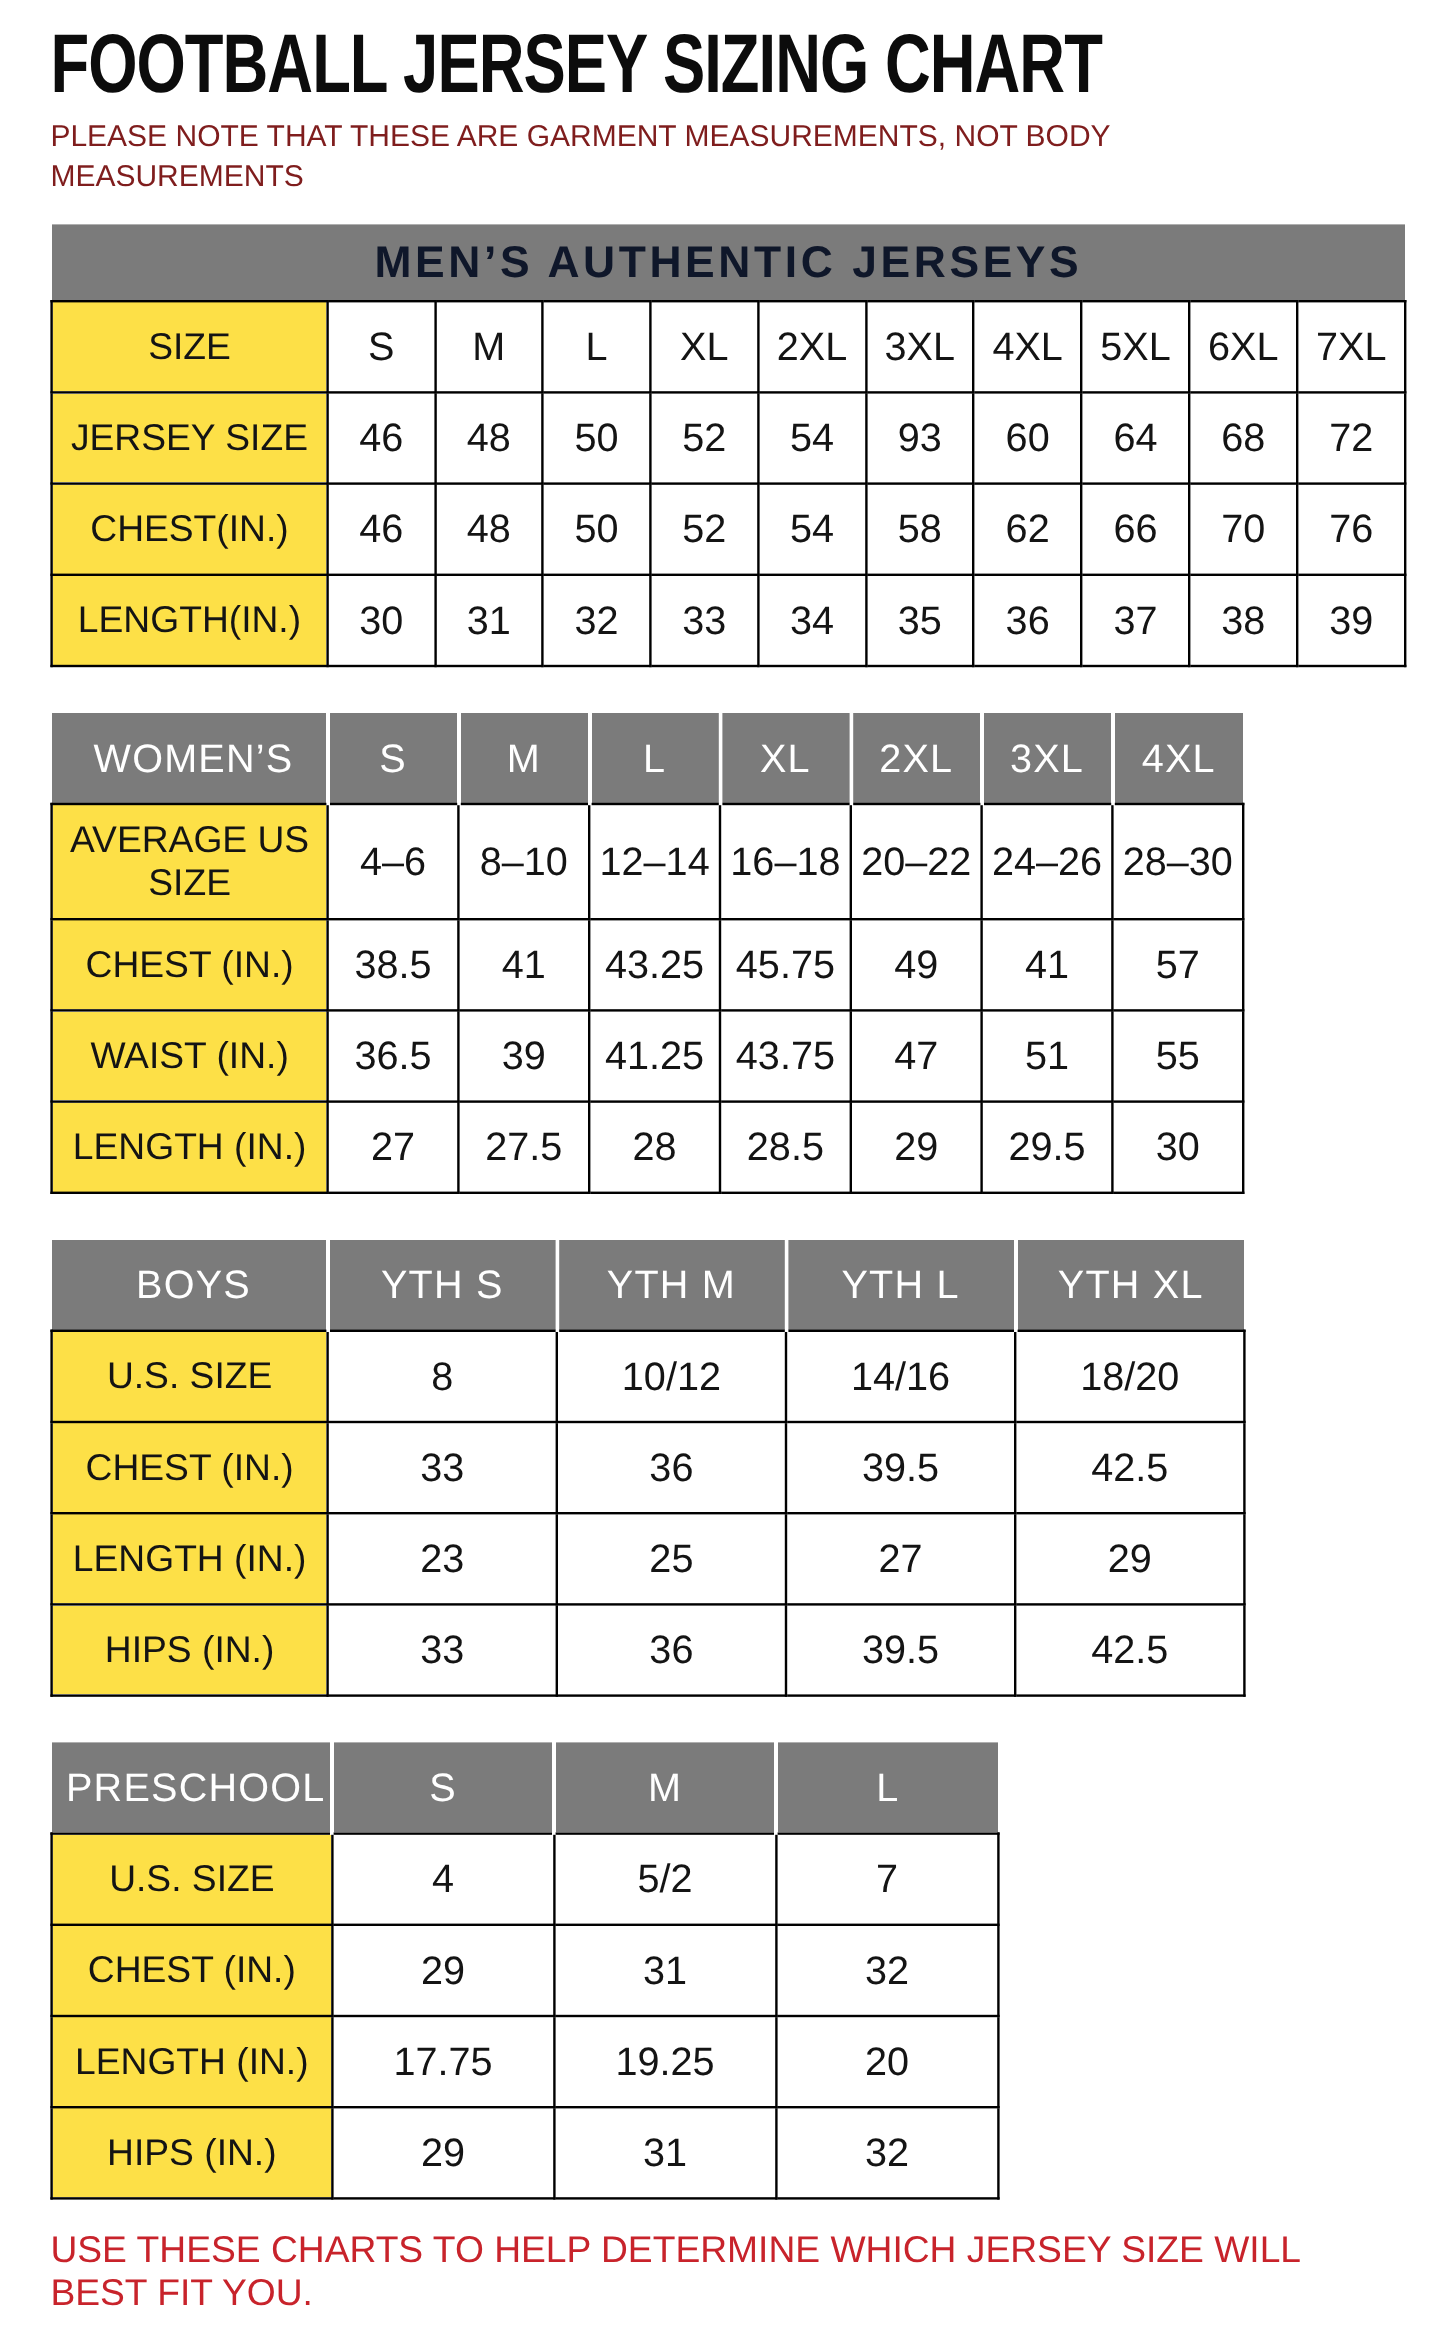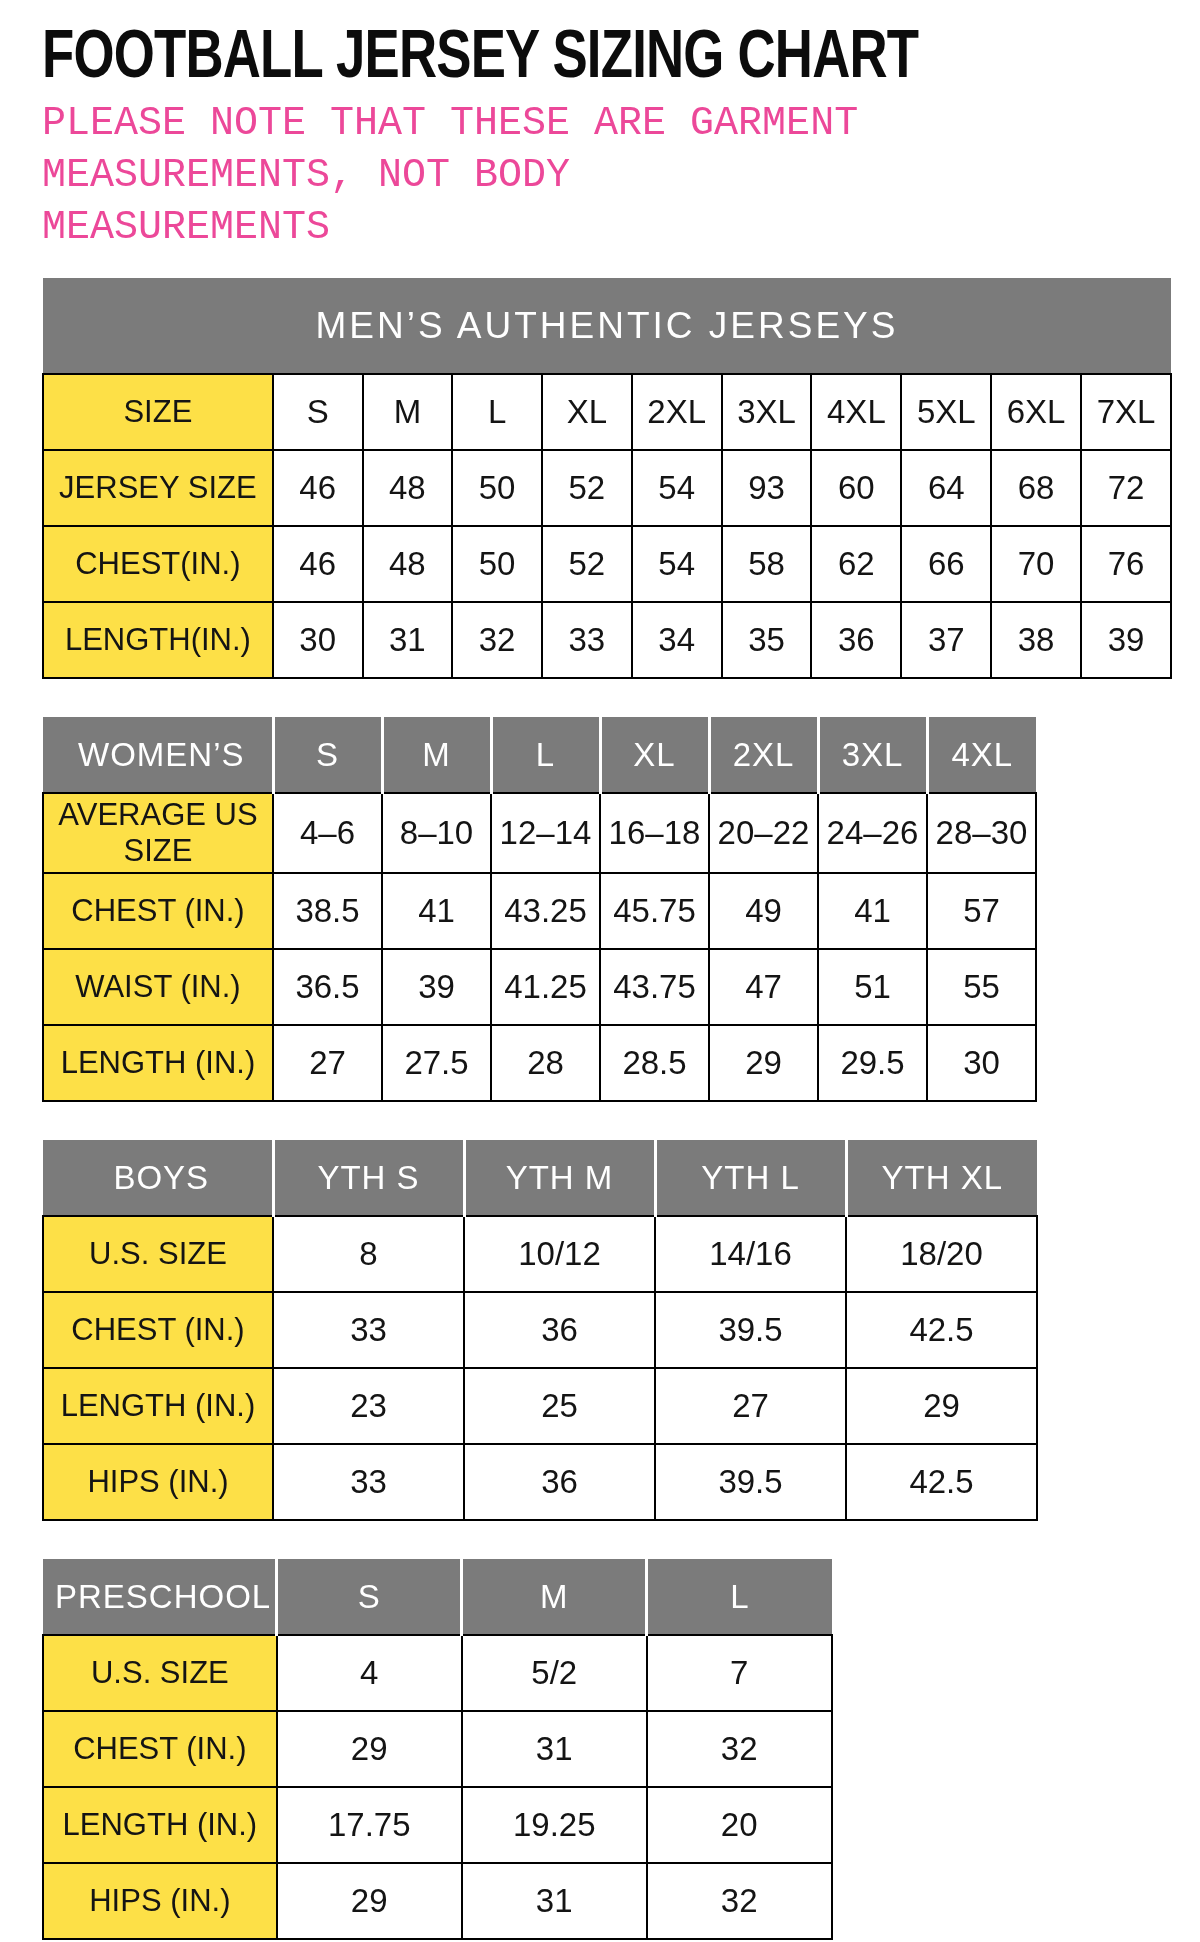--- a/index.html
+++ b/index.html
@@ -18,24 +18,23 @@
     line-height: 1.0;
     font-weight: bold;
     letter-spacing: -1px;
     white-space: nowrap;
     transform: scale(0.80, 1.05);
     transform-origin: left top;
     color: #0c0c0c;
   }
   .note {
     margin-top: 14px;
-    color: #ec4899;
-    font-size: 40px;
+    color: #7f1d1d;
+    font-size: 25px;
     line-height: 1.3;
-    font-family: Liberation Mono, monospace;
   }
 
   table.tbl {
     border-collapse: collapse;
     table-layout: fixed;
     margin-top: 38px;
   }
   #mens-table { margin-top: 24px; }
 
   .tbl td, .tbl th {
@@ -55,27 +54,28 @@
     letter-spacing: 1px;
     border-left: 3px solid #fff;
     border-right: 3px solid #fff;
     border-top: none;
     border-bottom: none;
   }
   th.h:first-child { border-left: none; padding-left: 12px; }
   th.h:last-child  { border-right: none; }
   th.band {
     background: #7B7B7B;
-    color: #ffffff;
+    color: #0f172a;
     font-size: 37px;
     letter-spacing: 3px;
-    height: 96px;
+    height: 64px;
     border: none;
-  }
-  tr.tall td { height: 80px; }
+    font-weight: bold;
+  }
+  tr.tall td { height: 96px; }
 
   .footer {
     margin-top: 24px;
     color: #C8232B;
     font-size: 31px;
   }
 </style>
 </head>
 <body>
 

